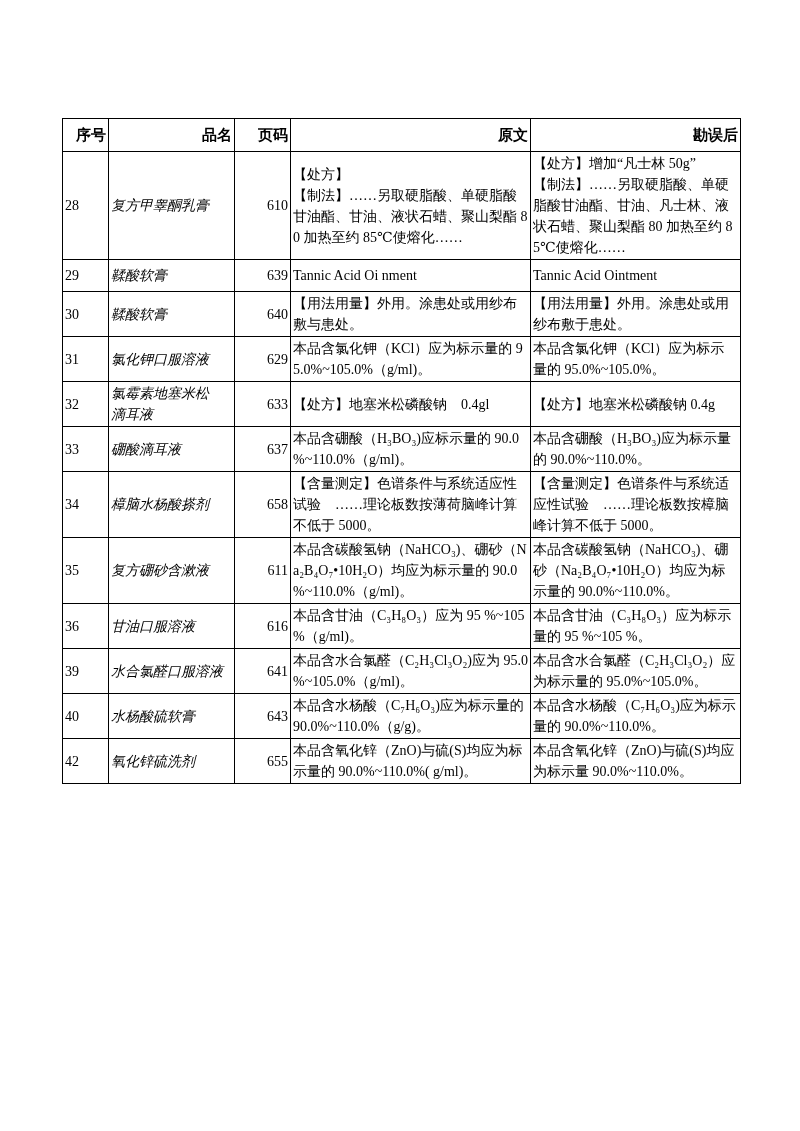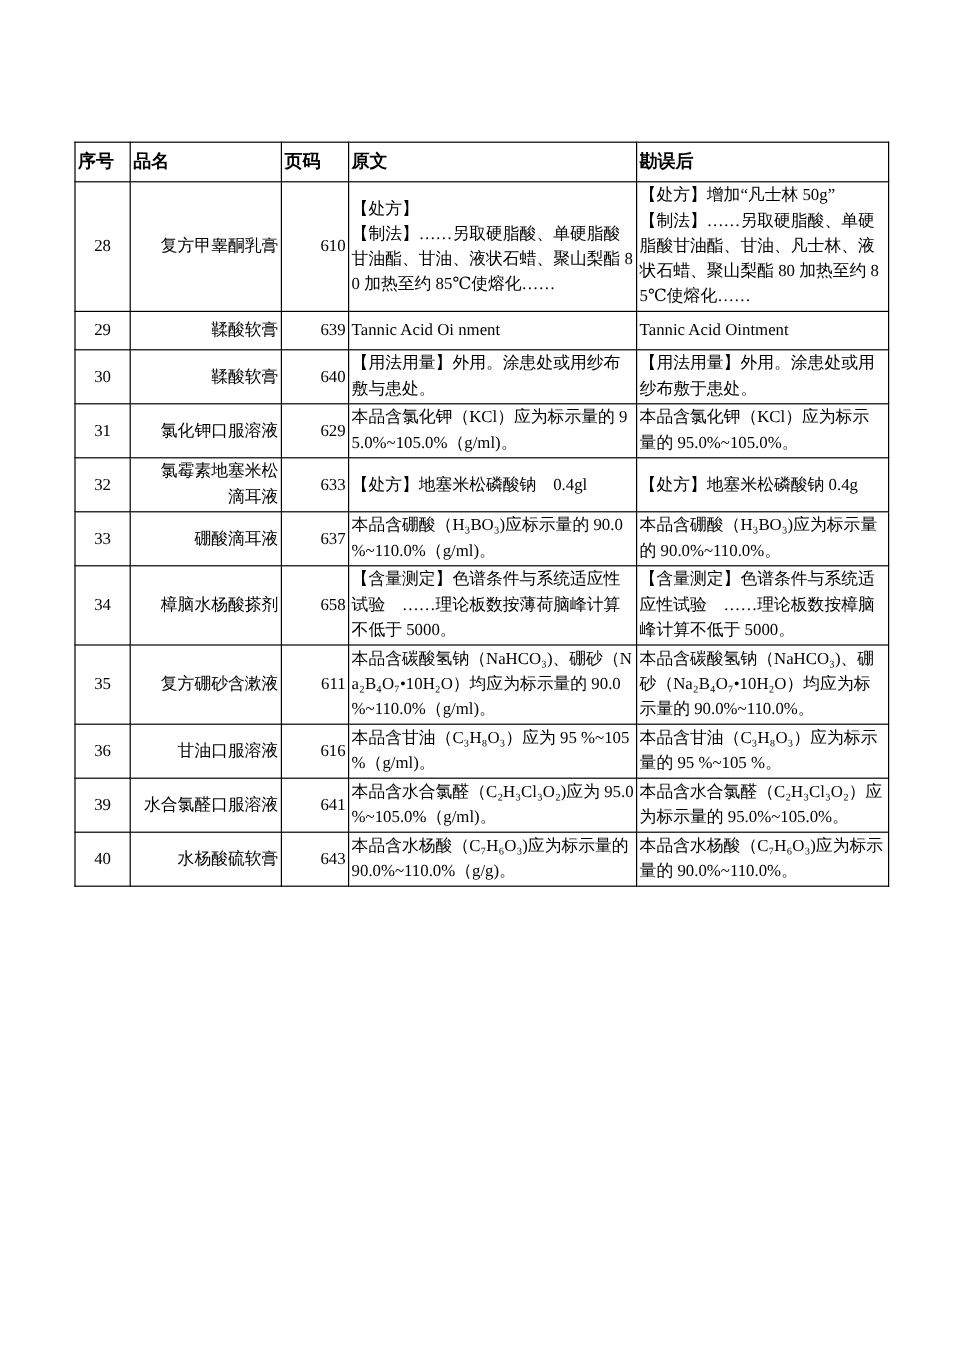--- a/index.html
+++ b/index.html
@@ -22,32 +22,32 @@
   }
   table.errata th, table.errata td {
     border: 1px solid #000000;
     vertical-align: middle;
     overflow: hidden;
   }
   table.errata th {
     font-size: 15px;
     font-weight: bold;
     height: 32px;
-    text-align: left;
+    text-align: right;
     padding: 0 2px;
     line-height: 20px;
   }
   table.errata td {
     font-size: 14px;
     line-height: 21px;
     padding: 1px 2px;
   }
-  td.c-no   { text-align: center; }
+  td.c-no   { }
   td.c-page { text-align: right; }
-  td.c-name { text-align: right; white-space: pre-line; }
+  td.c-name { text-align: left; white-space: pre-line; font-style: italic; }
   td.c-text {
     text-align: left;
     white-space: pre-wrap;
     overflow-wrap: break-word;
     line-break: anywhere;
   }
   col.w-no   { width: 46px; }
   col.w-name { width: 126px; }
   col.w-page { width: 56px; }
   col.w-orig { width: 240px; }
@@ -148,15 +148,22 @@
           <td class="c-text">本品含水合氯醛（C₂H₃Cl₃O₂)应为 95.0%~105.0%（g/ml)。</td>
           <td class="c-text">本品含水合氯醛（C₂H₃Cl₃O₂）应为标示量的 95.0%~105.0%。</td>
         </tr>
         <tr style="height: 44px;">
           <td class="c-no">40</td>
           <td class="c-name">水杨酸硫软膏</td>
           <td class="c-page">643</td>
           <td class="c-text">本品含水杨酸（C₇H₆O₃)应为标示量的 90.0%~110.0%（g/g)。</td>
           <td class="c-text">本品含水杨酸（C₇H₆O₃)应为标示量的 90.0%~110.0%。</td>
         </tr>
+        <tr style="height: 45px;">
+          <td class="c-no">42</td>
+          <td class="c-name">氧化锌硫洗剂</td>
+          <td class="c-page">655</td>
+          <td class="c-text">本品含氧化锌（ZnO)与硫(S)均应为标示量的 90.0%~110.0%( g/ml)。</td>
+          <td class="c-text">本品含氧化锌（ZnO)与硫(S)均应为标示量 90.0%~110.0%。</td>
+        </tr>
       </tbody>
   </table>
 </div>
 
 </body></html>

